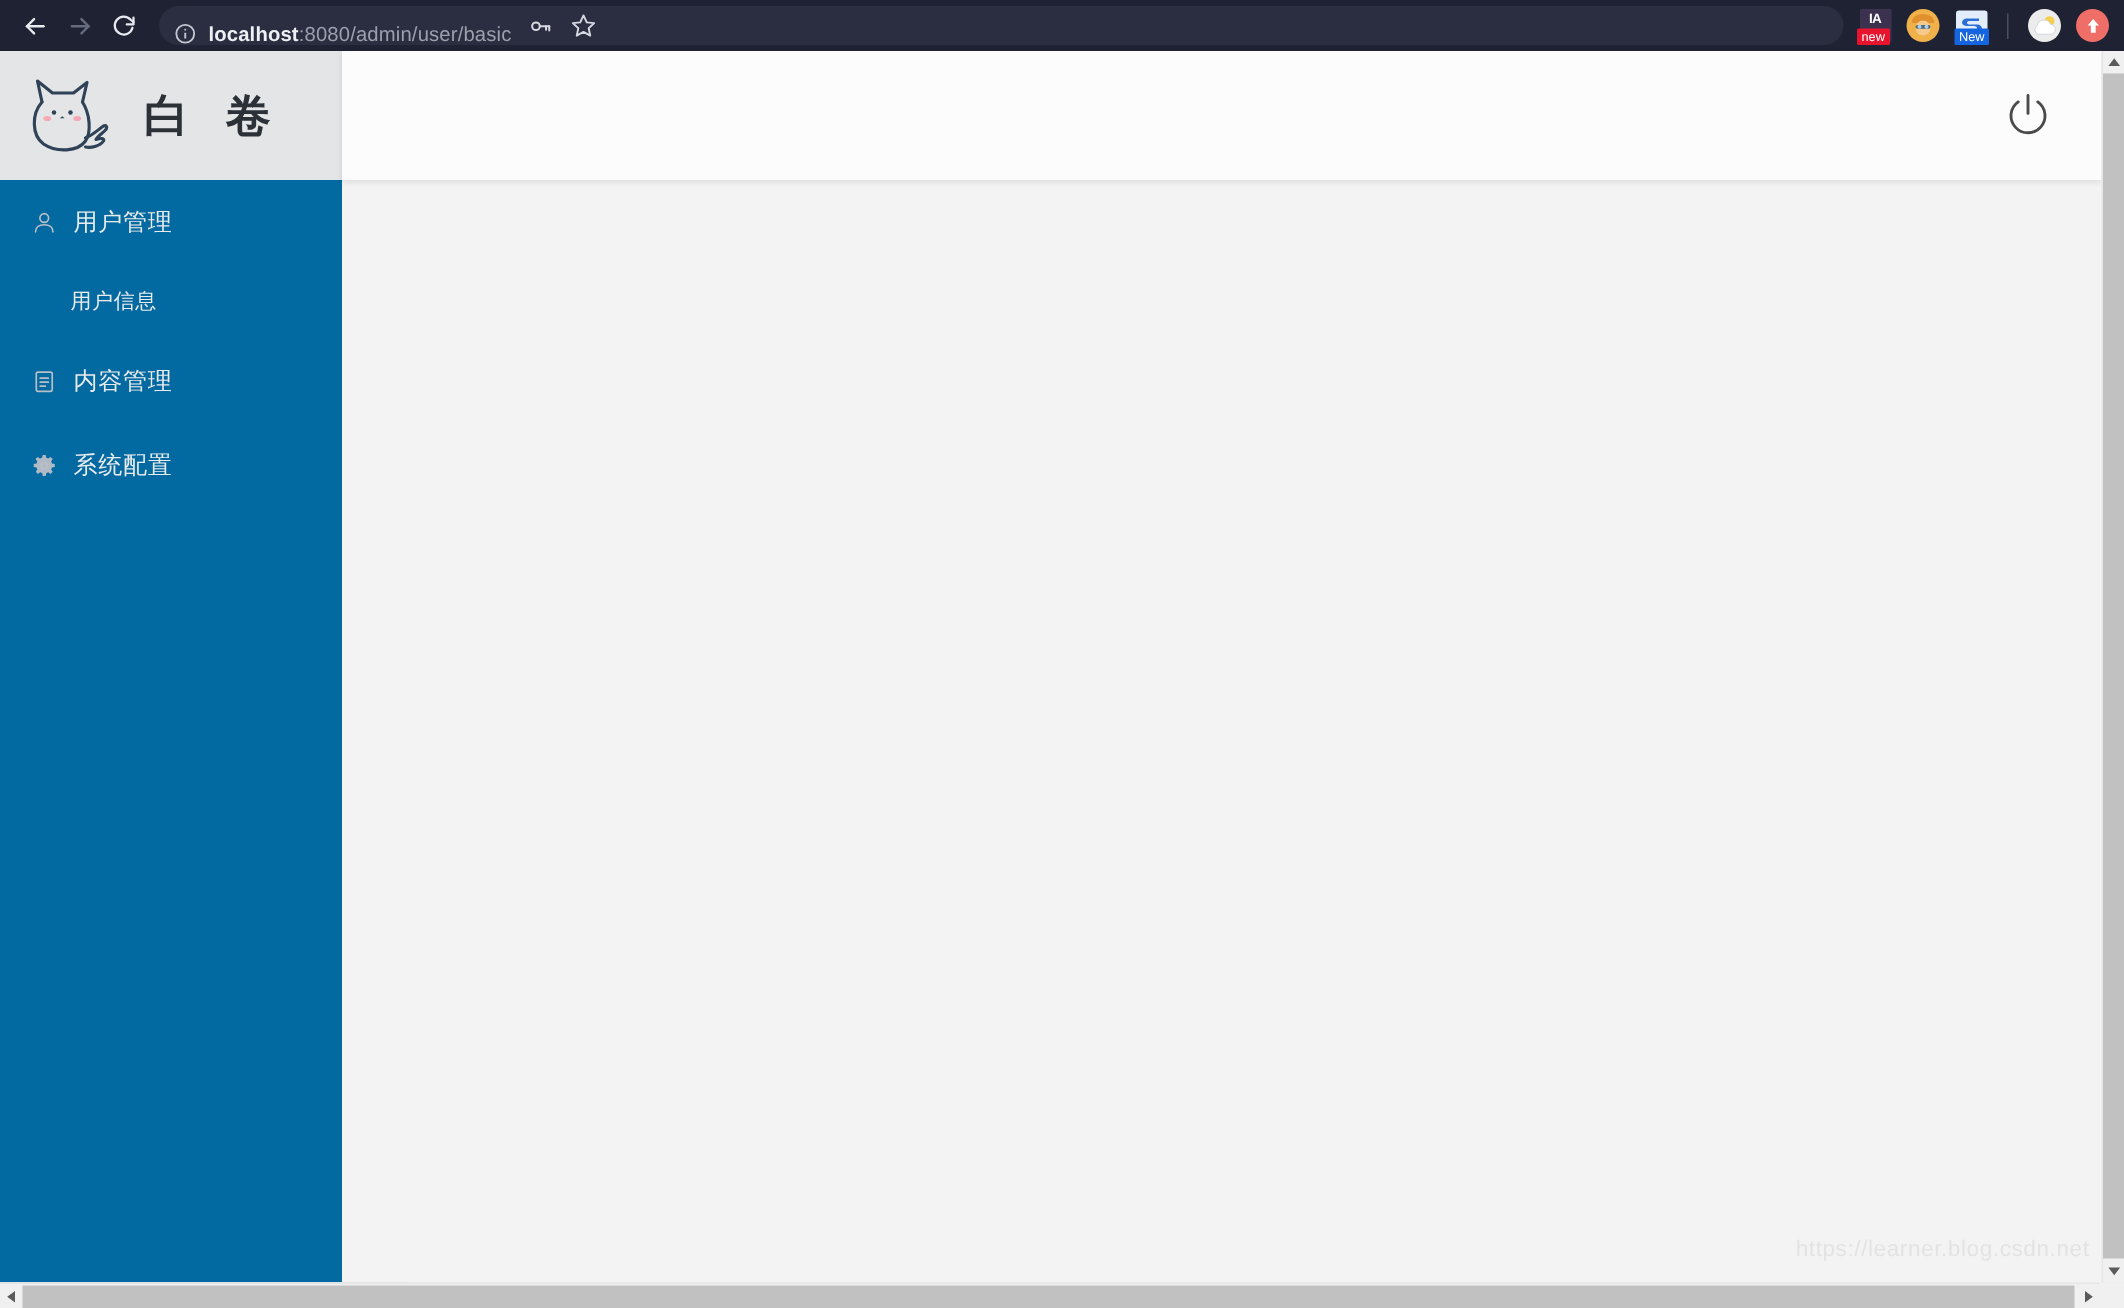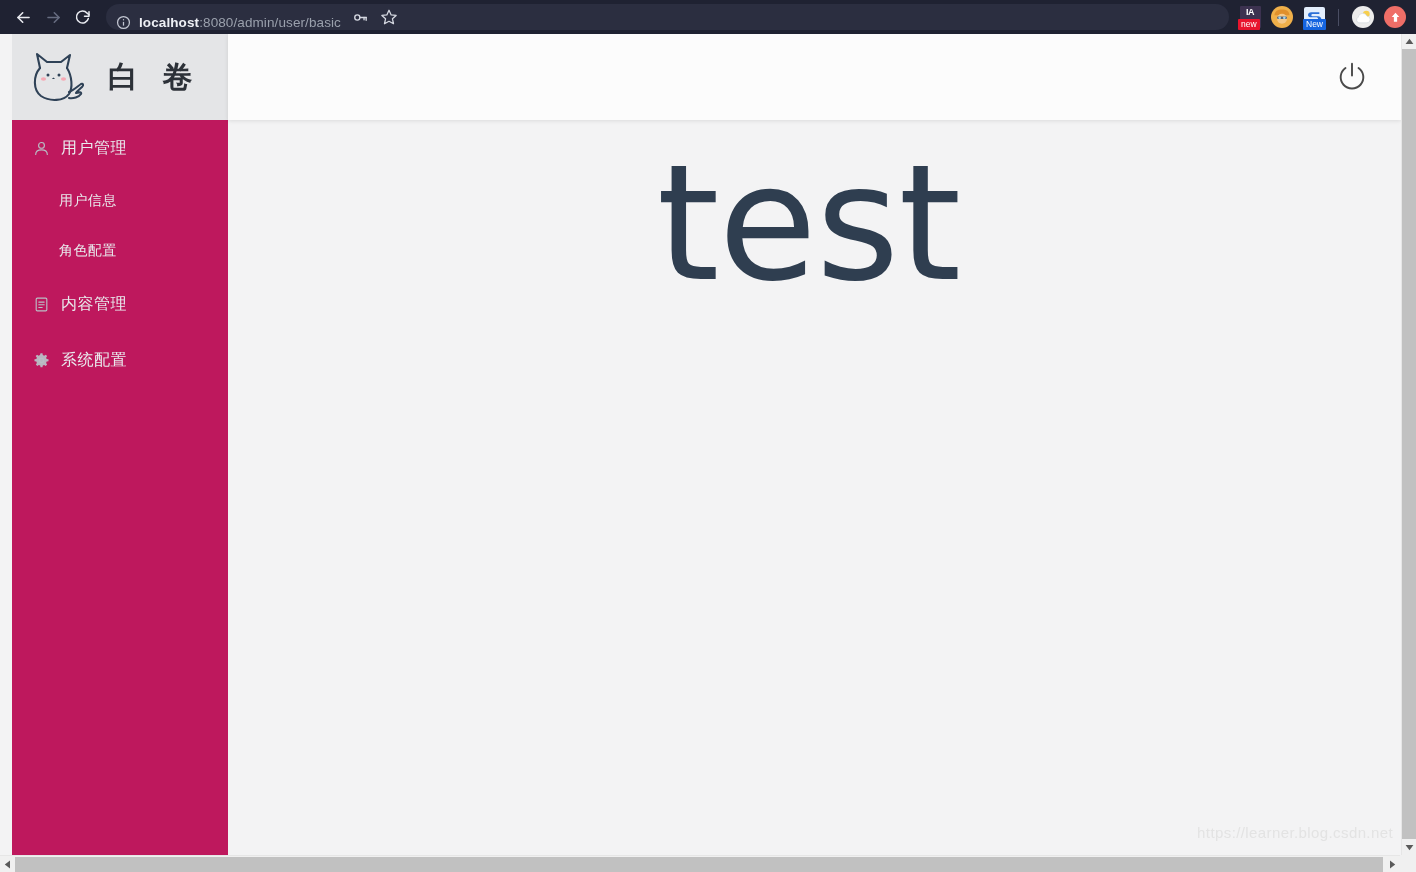--- a/index.html
+++ b/index.html
@@ -70,23 +70,23 @@
   
   #viewport {
     position: absolute; left: 0; top: 34px;
     width: 1401px; height: 821px;
     background: #f3f3f4;
     overflow: hidden;
   }
 
   
   #sidebar {
-    position: absolute; left: 12px; top: 0;
+    position: absolute; left: 0; top: 0;
     width: 272px; height: 821px;
-    background: #be185d;
+    background: #0369a1;
   }
   #logo-area {
     height: 86px; width: 228px;
     background: #e4e5e7;
     display: flex; align-items: center;
     padding-left: 8px;
   }
   #cat-logo { width: 70px; height: 62px; flex: 0 0 auto; }
   #app-title {
     font-size: 30px; font-weight: 700;
@@ -357,23 +357,20 @@
         <span class="chev">
           <svg width="12" height="12" viewBox="0 0 24 24" fill="none" stroke="#a9b0b8" stroke-width="2" stroke-linecap="round" stroke-linejoin="round">
             <polyline points="5 15 12 8 19 15"></polyline>
           </svg>
         </span>
       </div>
 
       <div class="sub-item">
         <span>用户信息</span>
       </div>
-      <div class="sub-item">
-        <span>角色配置</span>
-      </div>
 
       <div class="menu-group-title">
         <span class="m-ic">
           <svg width="17" height="17" viewBox="0 0 24 24" fill="none" stroke="#b9bfc6" stroke-width="1.6" stroke-linecap="round">
             <rect x="4.5" y="3" width="15" height="18" rx="1.6"></rect>
             <line x1="8.2" y1="8.6" x2="15.8" y2="8.6"></line>
             <line x1="8.2" y1="12.4" x2="15.8" y2="12.4"></line>
             <line x1="8.2" y1="16.2" x2="13" y2="16.2"></line>
           </svg>
         </span>
@@ -408,21 +405,20 @@
     <div id="app-header">
       <span id="logout-btn">
         <svg width="34" height="34" viewBox="0 0 24 24" fill="none" stroke="#4a4a4a" stroke-width="1.35" stroke-linecap="round">
           <path d="M7.4 5.6a8 8 0 1 0 9.2 0"></path>
           <line x1="12" y1="2.6" x2="12" y2="11"></line>
         </svg>
       </span>
     </div>
 
     <div id="content-area">
-      <div id="content-heading">test</div>
       <div id="watermark">https://learner.blog.csdn.net</div>
     </div>
 
   </div>
 </div>
 
 <div id="vscrollbar">
   <div id="vscroll-up">
     <svg width="9" height="7" viewBox="0 0 9 7">
         <polygon points="4.5,0.8 8.4,6 0.6,6" fill="#5a5a5a"></polygon>

